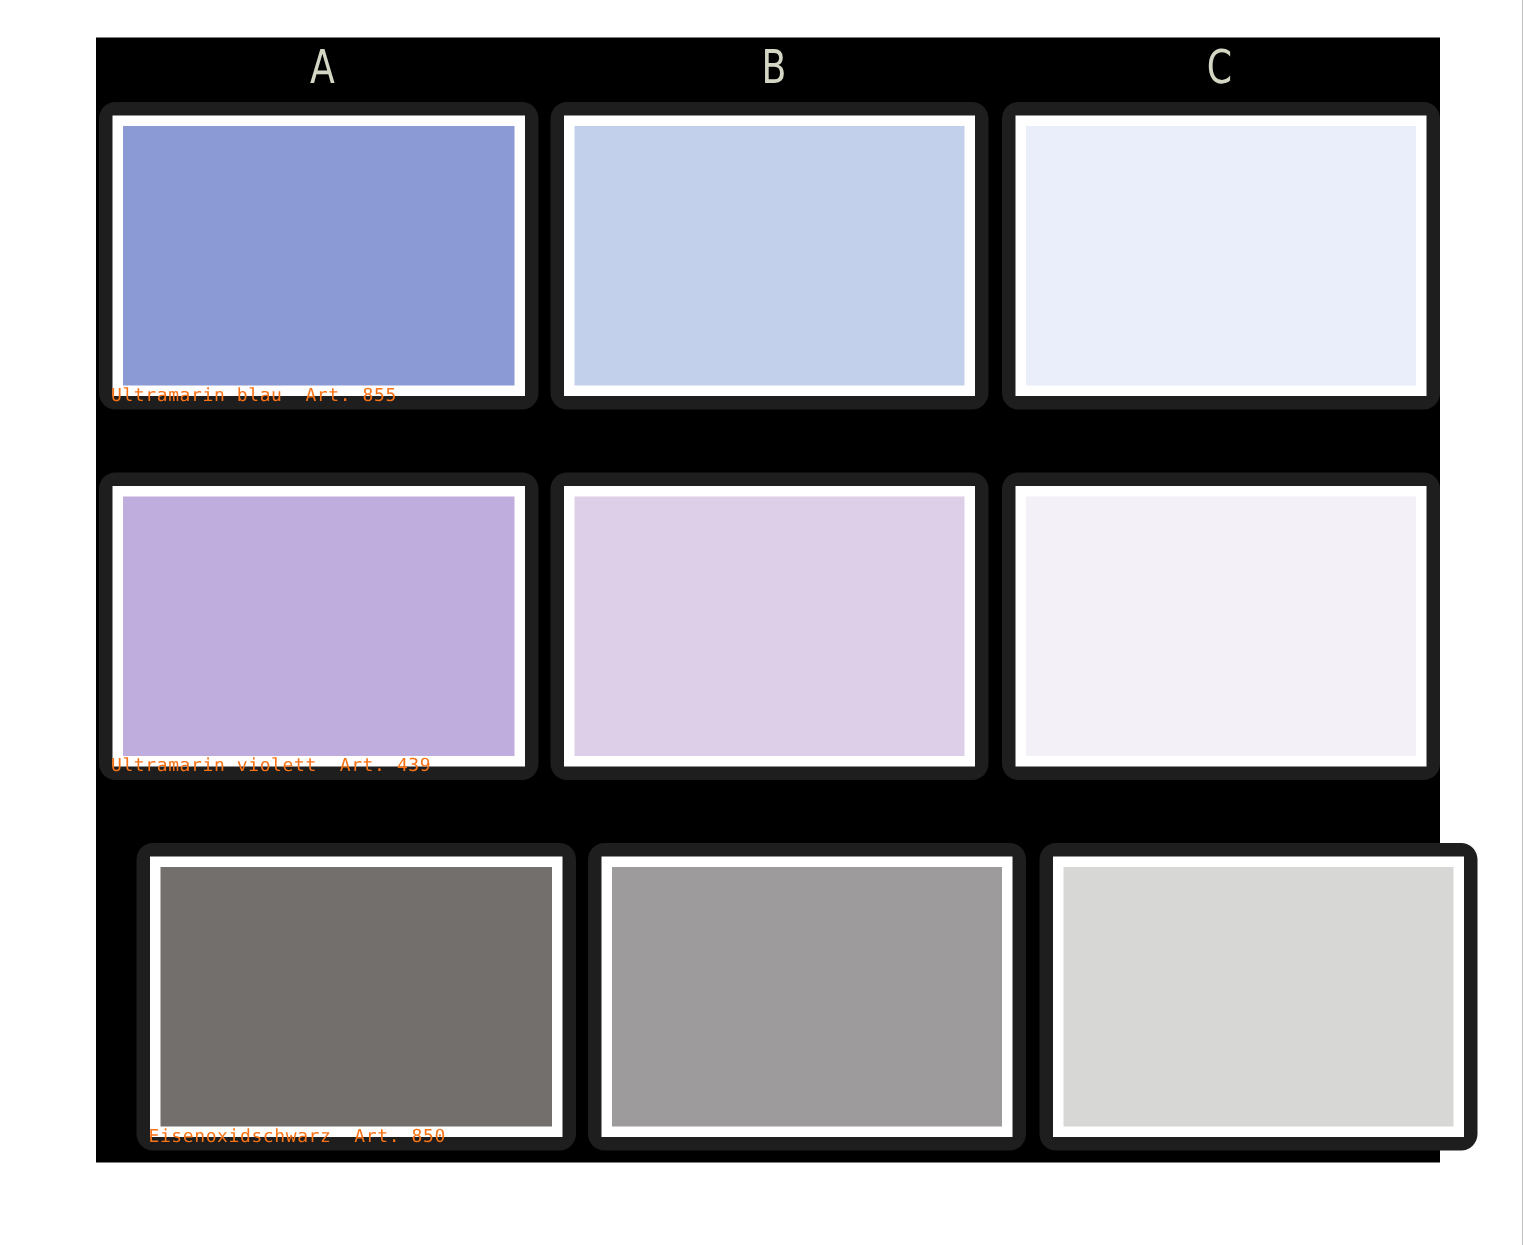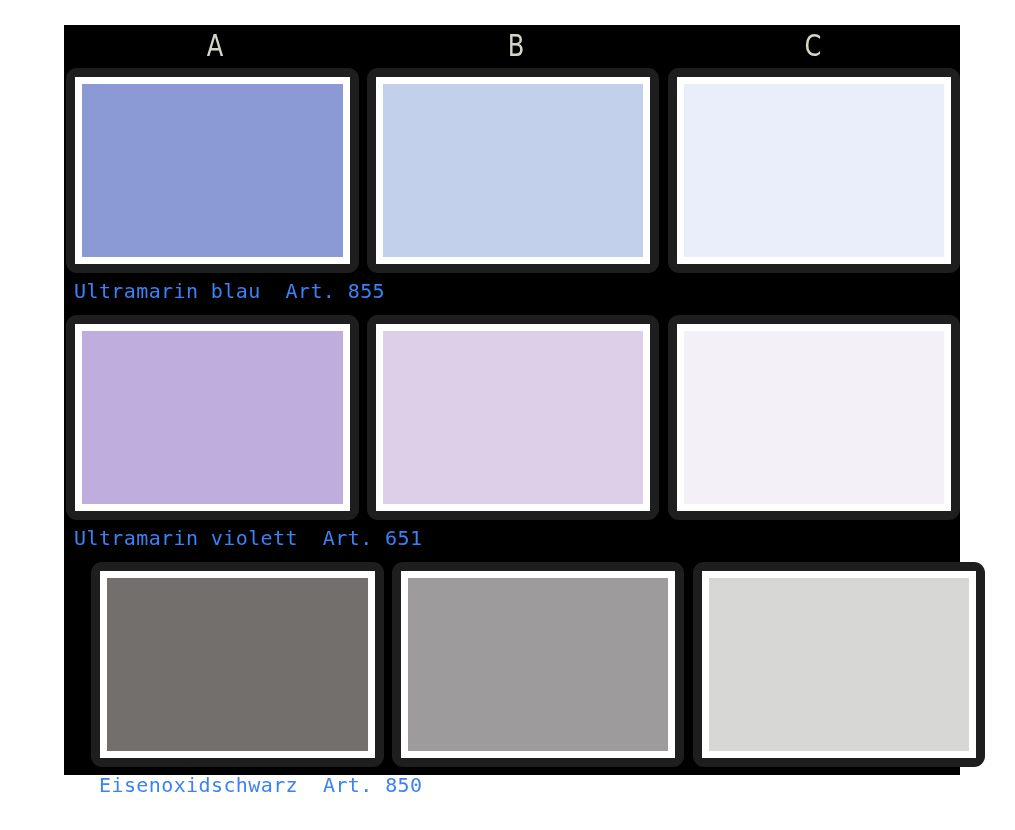--- a/index.html
+++ b/index.html
@@ -86,24 +86,24 @@
     padding: 7px;
   }
   .chip {
     width: 100%;
     height: 100%;
   }
 
   .swatch-label {
     position: absolute;
     left: 10px;
-    top: 216px;
-    color: #3b82f6;
+    top: 188px;
+    color: #f97316;
     font-family: "DejaVu Sans Mono", monospace;
-    font-size: 20px;
+    font-size: 12px;
     letter-spacing: 0.4px;
     white-space: pre;
     line-height: 20px;
   }
 </style>
 </head>
 <body>
 
 <div id="panel">
 
@@ -143,21 +143,21 @@
       <div class="card cell-1">
         <div class="mat">
           <div class="chip" style="background: rgb(221, 207, 232);"></div>
         </div>
       </div>
       <div class="card cell-2">
         <div class="mat">
           <div class="chip" style="background: rgb(244, 240, 248);"></div>
         </div>
       </div>
-      <div class="swatch-label">Ultramarin violett  Art. 651</div>
+      <div class="swatch-label">Ultramarin violett  Art. 439</div>
     </div>
 
     <div class="swatch-row row-2">
       <div class="card cell-0">
         <div class="mat">
           <div class="chip" style="background: rgb(114, 111, 108);"></div>
         </div>
       </div>
       <div class="card cell-1">
         <div class="mat">

